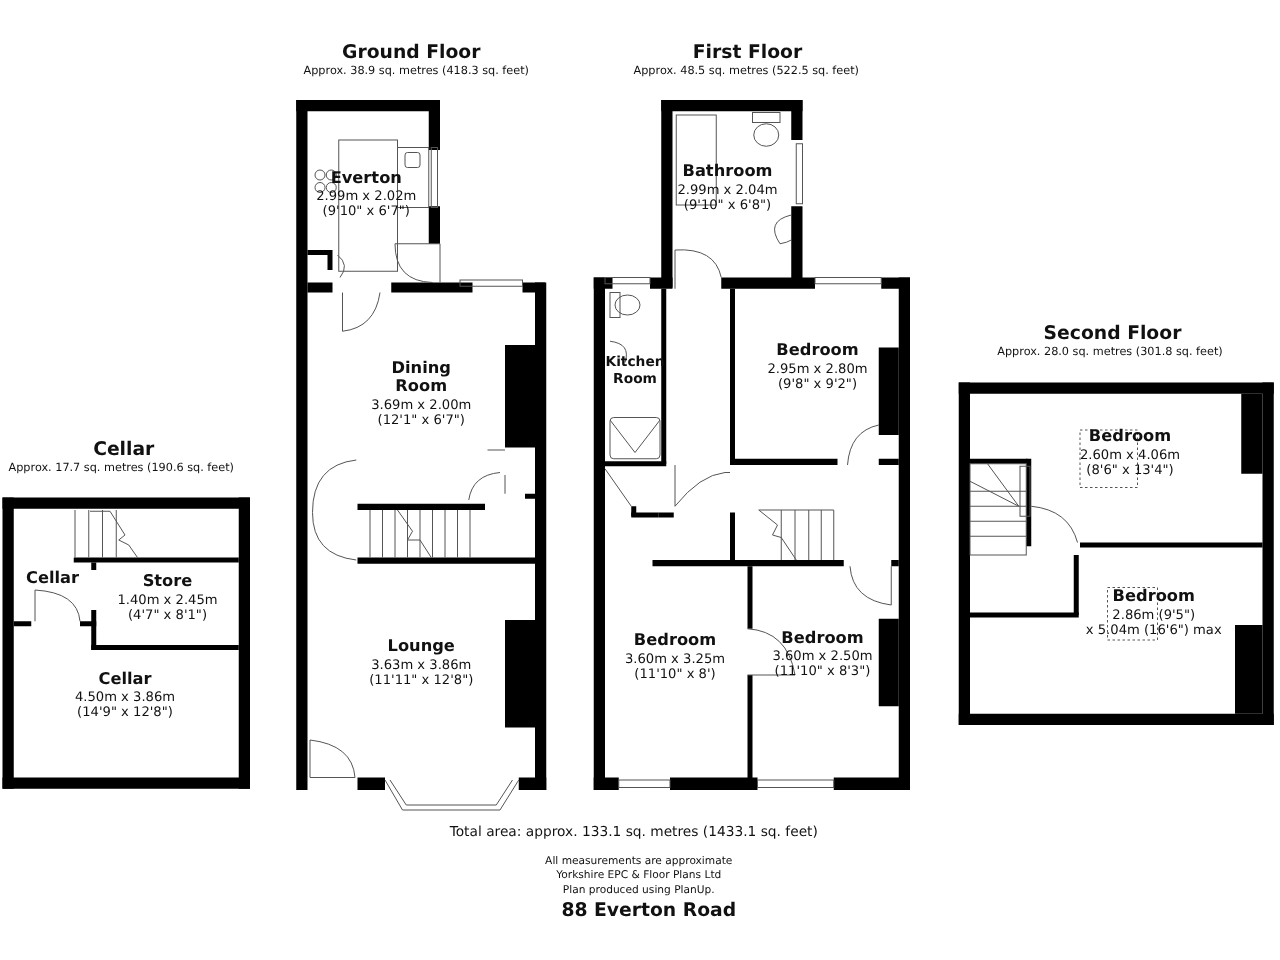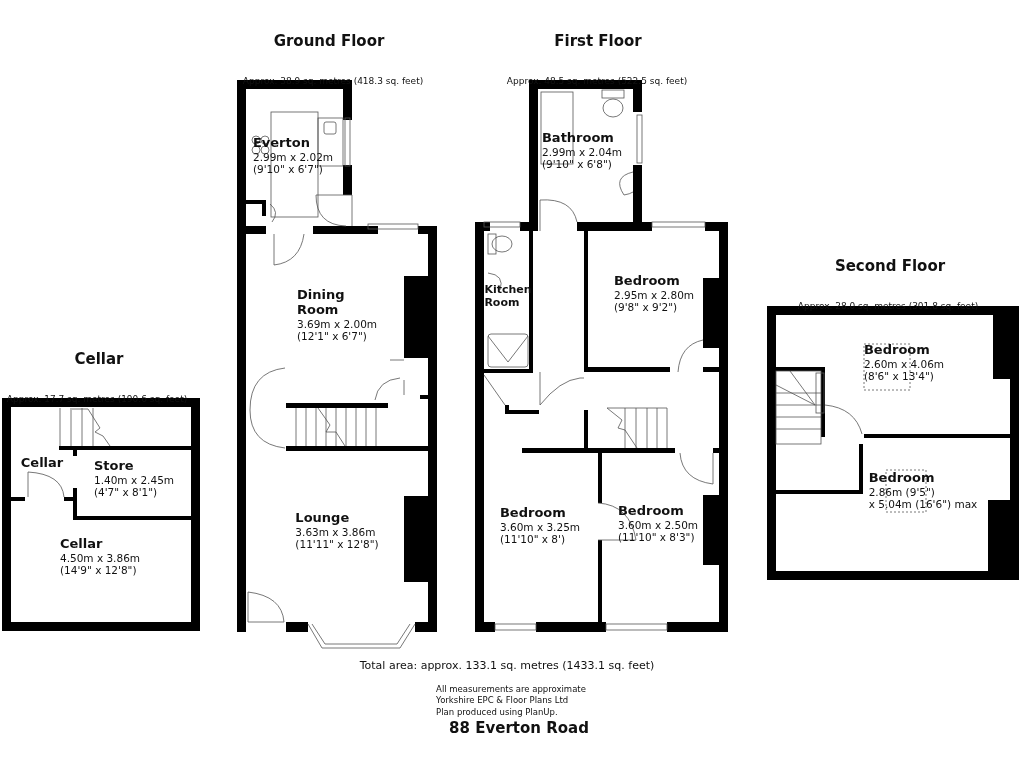--- a/index.html
+++ b/index.html
@@ -1,20 +1,20 @@
 <!DOCTYPE html>
 <html><head>
 <meta charset="utf-8">
 <style>
   html, body { margin:0; padding:0; background:#ffffff; }
   body { width:1024px; height:768px; position:relative; overflow:hidden; font-family:"DejaVu Sans", sans-serif; color:#111; }
   #plan { position:absolute; left:0; top:0; width:1024px; height:768px; }
-  .lbl { position:absolute; white-space:nowrap; transform:translateX(-50%); line-height:1.15; }
+  .lbl { position:absolute; text-align:center; white-space:nowrap; transform:translateX(-50%); line-height:1.15; }
   .ftitle { font-weight:bold; font-size:15px; }
-  .fsub { font-size:9px;margin-top:24px; }
+  .fsub { font-size:9px; }
   .rname { font-weight:bold; font-size:13px; }
   .rdim { font-size:10.5px; }
   .total { font-size:11px; }
   .notes { font-size:8.5px; line-height:1.35; }
   .addr { font-weight:bold; font-size:15px;margin-left:10px; }
 </style>
 </head>
 <body>
 
 <svg id="plan" viewBox="0 0 1024 768" xmlns="http://www.w3.org/2000/svg">

